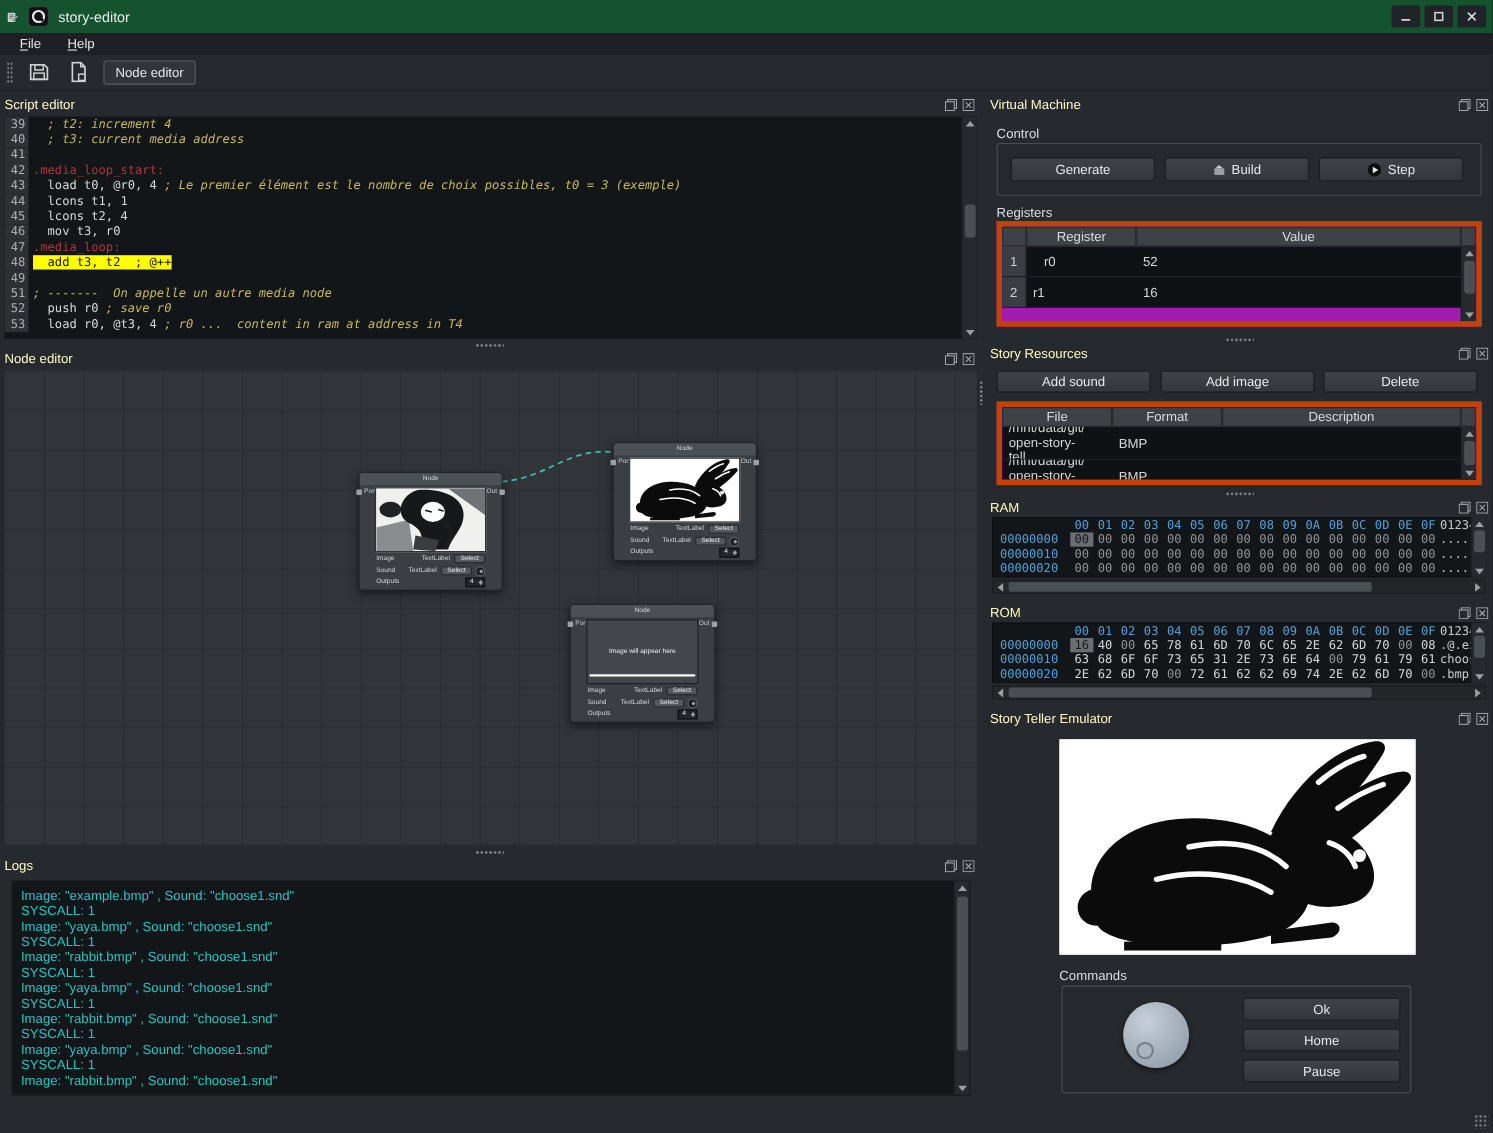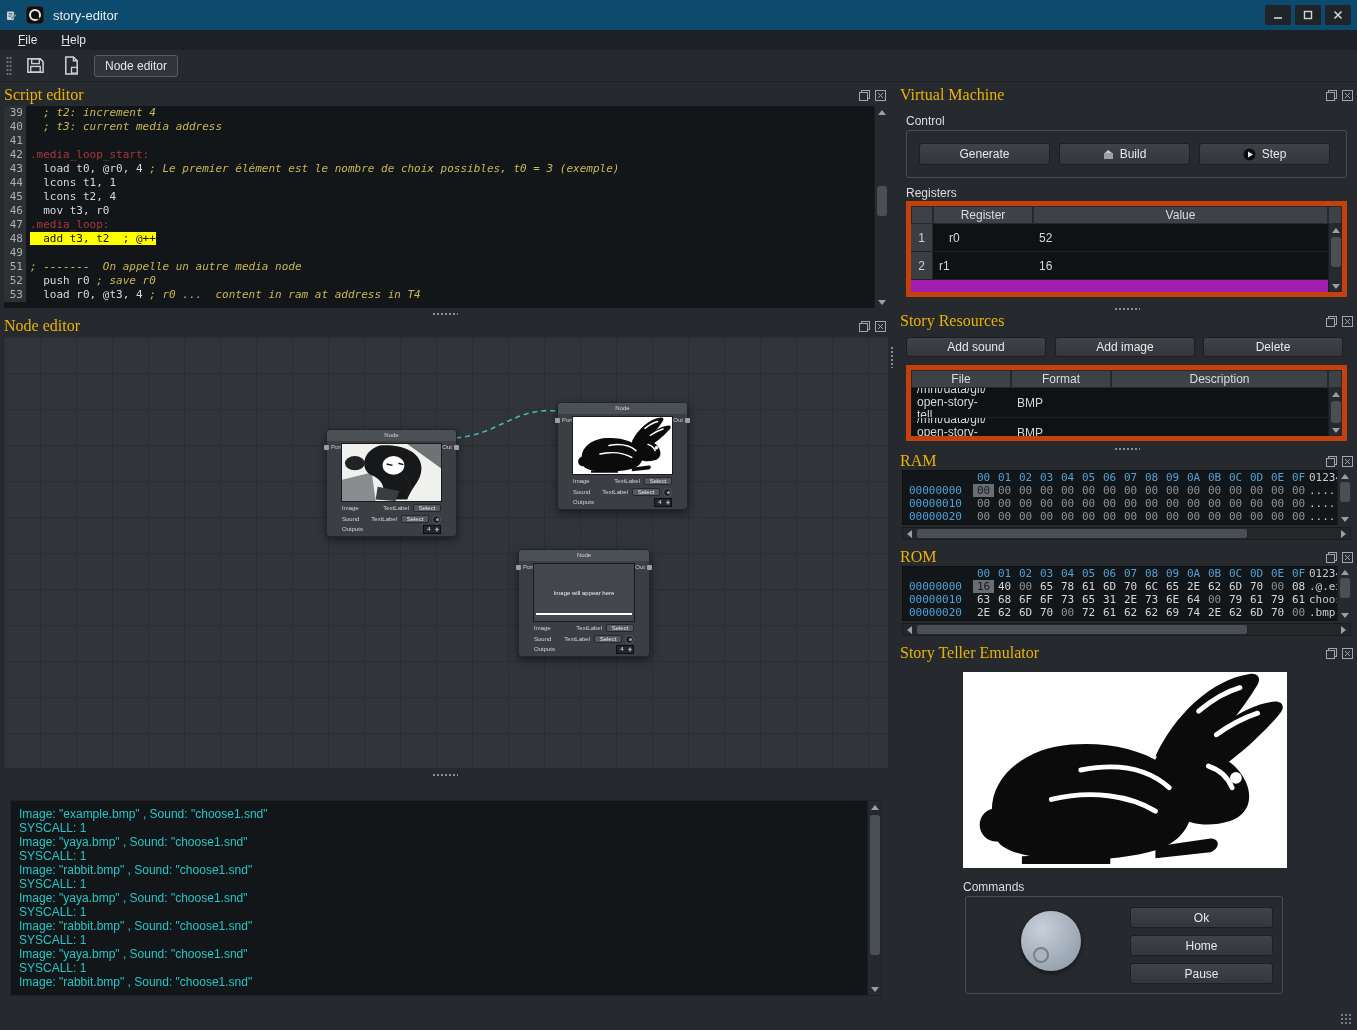--- a/index.html
+++ b/index.html
@@ -1,42 +1,42 @@
 <!DOCTYPE html>
 <html><head>
 <meta charset="utf-8">
 <style>
   * { margin:0; padding:0; box-sizing:border-box; }
   html,body { background:#1a1d20; }
   .window { position:relative; width:1357px; height:1030px; background:#26292d;
     font-family:"Liberation Sans",sans-serif; color:#dfe1e3; overflow:hidden; font-size:12px; }
 
   
-  .titlebar { position:absolute; left:0; top:0; width:1357px; height:30px; background:#0c4a6e;
+  .titlebar { position:absolute; left:0; top:0; width:1357px; height:30px; background:#14532d;
     display:flex; align-items:center; padding-left:6px; gap:8px; }
   .titlebar .title { font-size:13px; color:#e8eaec; }
   .tb-winbtns { margin-left:auto; display:flex; gap:4px; padding-right:6px; }
   .winbtn { width:26px; height:20px; display:flex; align-items:center; justify-content:center;
     background:#202327; border-radius:2px; }
   .menubar { position:absolute; left:0; top:30px; width:1357px; height:20px; background:#1d2024;
     display:flex; align-items:center; padding-left:8px; gap:4px; }
   .menu-item { padding:2px 10px; color:#e2e4e6; }
   .menu-item::first-letter { text-decoration:underline; }
   .toolbar { position:absolute; left:0; top:50px; width:1357px; height:32px; background:#26292d;
     display:flex; align-items:center; gap:10px; padding-left:6px; border-bottom:1px solid #1e2124; }
   .tool-handle { width:6px; height:20px; background-image:radial-gradient(circle,#70757a 1px,transparent 1.2px);
     background-size:3px 4px; }
   .tool-btn { width:26px; height:24px; display:flex; align-items:center; justify-content:center; border-radius:3px; }
   .node-editor-btn { padding:3px 10px; background:#313539; border:1px solid #585c61; border-radius:3px;
     color:#e4e6e8; font-size:12px; }
 
   
   .dock { position:absolute; }
   .dock-header { height:18px; display:flex; align-items:center; padding:0 4px; }
-  .dock-title { font-size:16px; color:#eab308;font-family:Liberation Serif, serif; }
+  .dock-title { font-size:12px; color:#fef9c3; }
   .dock-icons { margin-left:auto; display:flex; gap:5px; }
   .dicon { width:11px; height:11px; opacity:.85; }
   .hsplit,.vsplit { position:absolute; }
   .split-dots-h { width:26px; height:4px; margin:2px auto 0;
     background-image:radial-gradient(circle,#8a8e92 1px,transparent 1.2px); background-size:4px 4px; }
   .split-dots-v { width:4px; height:22px; margin:260px auto 0;
     background-image:radial-gradient(circle,#8a8e92 1px,transparent 1.2px); background-size:4px 4px; }
 
   
   .code-view { position:absolute; left:4px; top:20px; right:2px; bottom:2px; background:#131619;
@@ -389,20 +389,33 @@
             </span>
           </div>
       </div>
     </div>
   </div>
   <div class="hsplit" style="left:0;top:771px;width:890px;height:7px;">
       <div class="split-dots-h"></div>
     </div>
 
   <div class="dock" style="left:0;top:778px;width:890px;height:224px;">
+    <div class="dock-header">
+      <span class="dock-title">Logs</span>
+      <span class="dock-icons">
+        <svg class="dicon" viewBox="0 0 11 11">
+            <rect x="2.5" y="0.5" width="8" height="8" fill="none" stroke="#b8bcc0"></rect>
+            <rect x="0.5" y="2.5" width="8" height="8" fill="#26292d" stroke="#b8bcc0"></rect>
+          </svg>
+        <svg class="dicon" viewBox="0 0 11 11">
+            <rect x="0.5" y="0.5" width="10" height="10" fill="none" stroke="#b8bcc0"></rect>
+            <path d="M3 3l5 5M8 3l-5 5" stroke="#b8bcc0"></path>
+          </svg>
+      </span>
+    </div>
     <div class="log-view">
       <div id="log-lines">
           <div class="log-line">Image: "example.bmp" , Sound: "choose1.snd"</div>
           <div class="log-line">SYSCALL: 1</div>
           <div class="log-line">Image: "yaya.bmp" , Sound: "choose1.snd"</div>
           <div class="log-line">SYSCALL: 1</div>
           <div class="log-line">Image: "rabbit.bmp" , Sound: "choose1.snd"</div>
           <div class="log-line">SYSCALL: 1</div>
           <div class="log-line">Image: "yaya.bmp" , Sound: "choose1.snd"</div>
           <div class="log-line">SYSCALL: 1</div>

